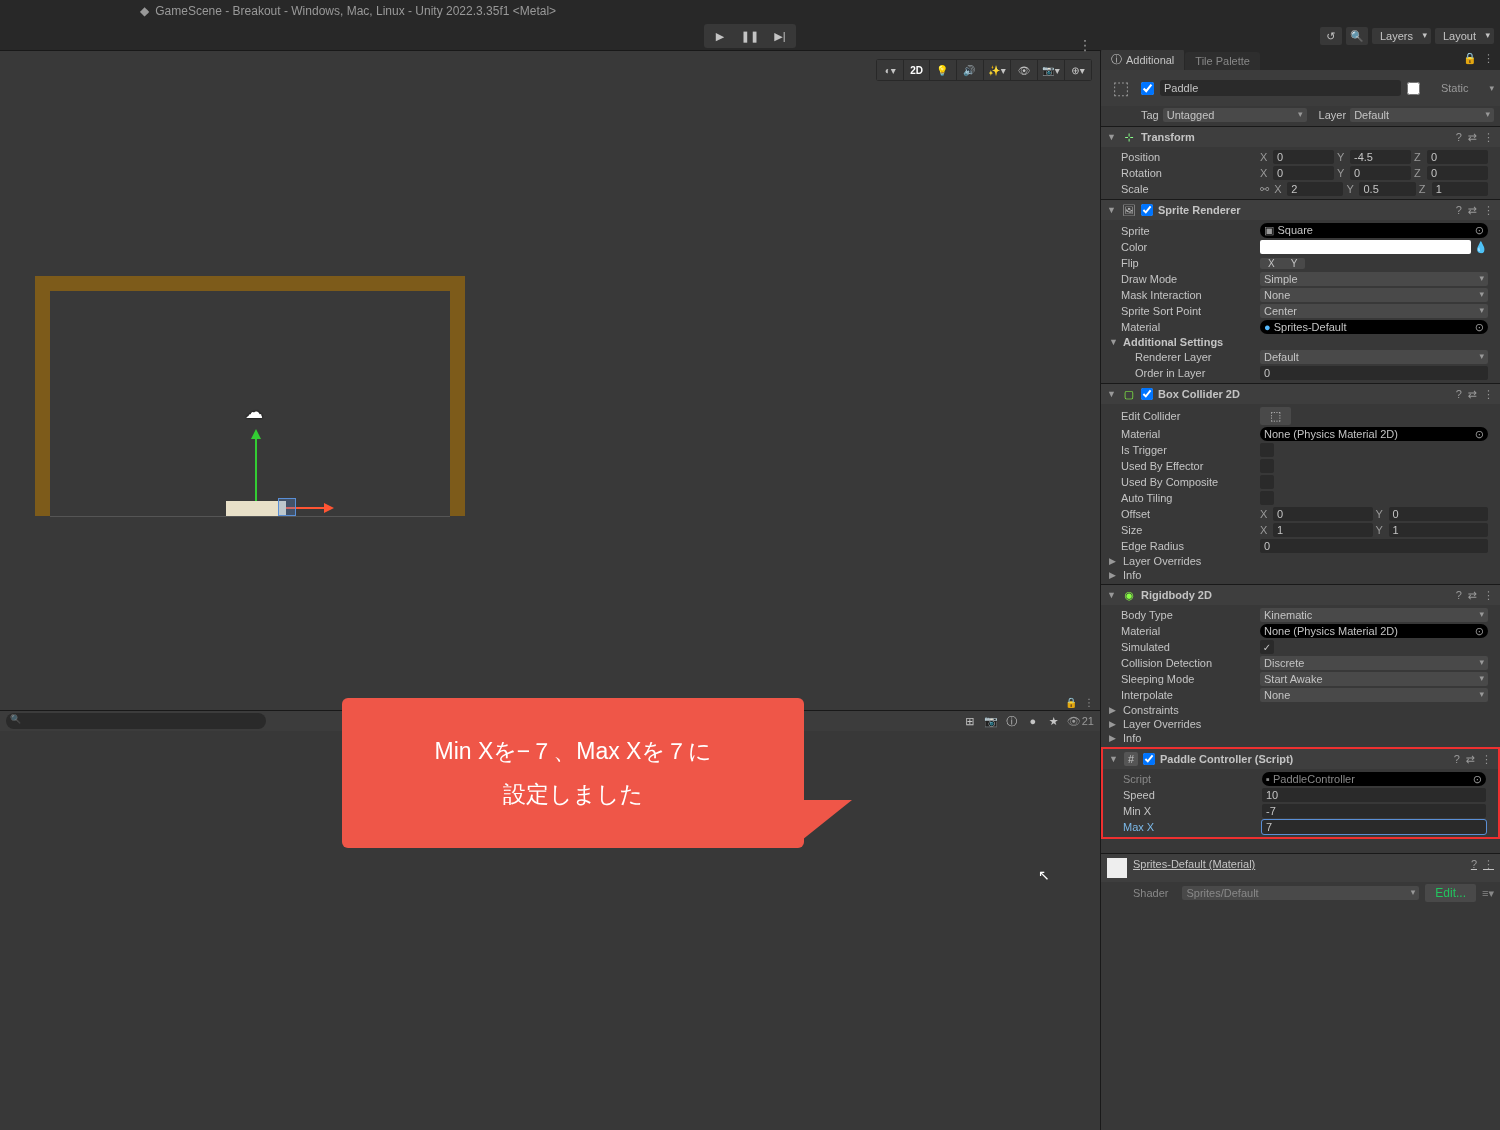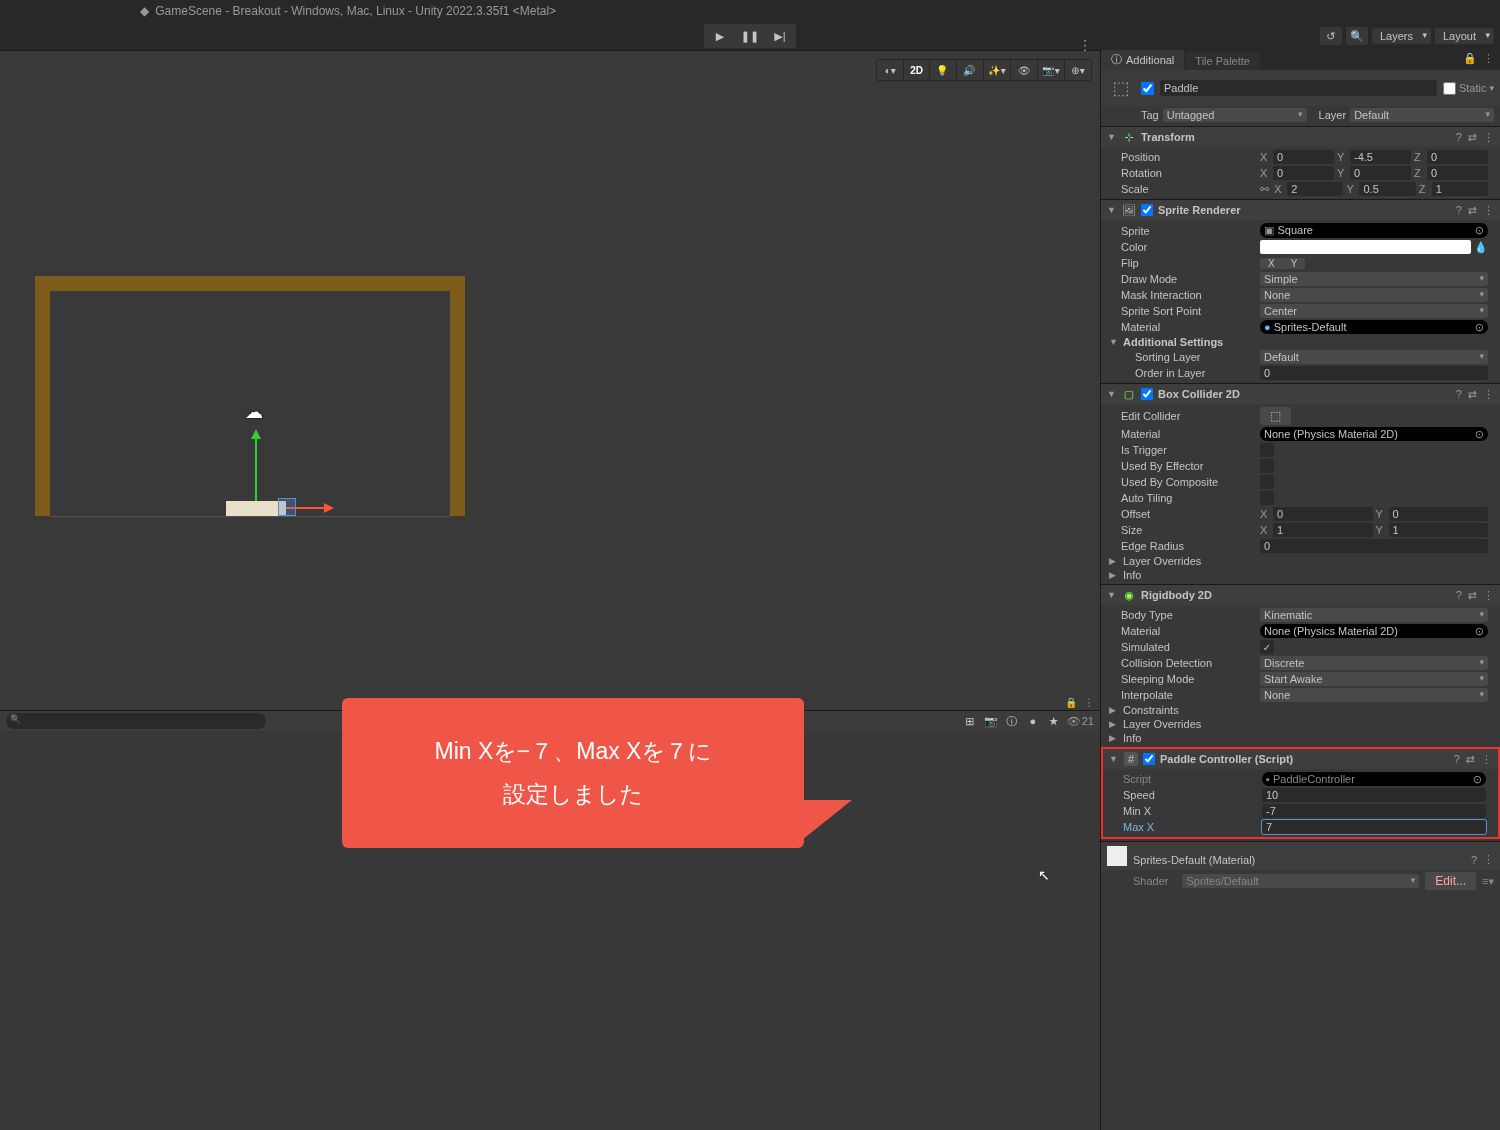--- a/index.html
+++ b/index.html
@@ -39,21 +39,21 @@
 .callout { position: absolute; left: 342px; top: 698px; width: 462px; height: 150px; background: #ef5648; border-radius: 6px; color: #fff; display: flex; flex-direction: column; align-items: center; justify-content: center; font-size: 23px; gap: 12px; }
 .callout-tail { position: absolute; left: 802px; top: 800px; width: 0; height: 0; border-top: 40px solid #ef5648; border-right: 50px solid transparent; }
 .inspector { width: 400px; background: #383838; border-left: 1px solid #191919; display: flex; flex-direction: column; overflow-y: auto; }
 .insp-tabs { display: flex; background: #282828; height: 20px; align-items: flex-end; position: relative; }
 .insp-tab { padding: 3px 10px; background: #383838; border-radius: 3px 3px 0 0; margin-right: 1px; font-size: 11px; display: flex; align-items: center; gap: 4px; }
 .insp-tab.inactive { background: #2e2e2e; color: #888; }
 .insp-tabs-right { position: absolute; right: 6px; top: 2px; display: flex; gap: 6px; color: #999; }
 .obj-header { display: flex; align-items: center; padding: 4px 6px; gap: 6px; background: #3c3c3c; }
 .obj-cube { width: 28px; height: 28px; display: flex; align-items: center; justify-content: center; font-size: 18px; color: #999; }
 .obj-name { flex: 1; background: #2a2a2a; padding: 2px 4px; border-radius: 3px; }
-.obj-static { display: flex; align-items: center; gap: 3px; color: #999; font-size: 11px; }
+.obj-static { display: flex; align-items: center; gap: 21px; color: #999; font-size: 11px; }
 .tag-layer-row { display: flex; padding: 2px 6px 4px 40px; gap: 4px; align-items: center; }
 .tag-layer-row .lbl { color: #c4c4c4; font-size: 11px; }
 .dd-field { flex: 1; background: #494949; padding: 1px 4px; border-radius: 2px; position: relative; font-size: 11px; }
 .dd-field::after { content: '▾'; position: absolute; right: 4px; font-size: 9px; color: #999; }
 .comp { border-top: 1px solid #191919; }
 .comp-header { display: flex; align-items: center; padding: 3px 6px; gap: 5px; background: #3e3e3e; }
 .comp-header .fold { width: 10px; color: #999; font-size: 9px; }
 .comp-header .cicon { width: 14px; height: 14px; display: flex; align-items: center; justify-content: center; font-size: 11px; }
 .comp-header .chk { width: 12px; height: 12px; }
 .comp-header .cname { flex: 1; font-weight: bold; font-size: 11px; }
@@ -71,21 +71,21 @@
 .txt-field.dd::after { content: '▾'; position: absolute; right: 4px; font-size: 9px; color: #999; }
 .obj-field { flex: 1; background: #000000; padding: 1px 4px; border-radius: 7px; font-size: 11px; position: relative; }
 .obj-field::after { content: '⊙'; position: absolute; right: 4px; color: #999; }
 .chk-field { width: 14px; height: 14px; background: #2a2a2a; border-radius: 2px; display: flex; align-items: center; justify-content: center; font-size: 10px; color: #c4c4c4; }
 .link-icon { color: #999; font-size: 11px; margin-right: 2px; }
 .color-swatch { flex: 1; height: 14px; background: #fff; border-radius: 2px; }
 .fold-row { display: flex; align-items: center; padding: 1px 8px; gap: 4px; }
 .fold-row .fold { width: 10px; color: #999; font-size: 9px; }
 .btn-pill { background: #494949; padding: 2px 10px; border-radius: 2px; font-size: 12px; }
 .red-box { border: 2px solid #ef3030; }
-.material-row { display: flex; align-items: flex-end; padding: 4px 6px; gap: 6px; background: #3e3e3e; border-top: 1px solid #191919; margin-top: 2px; }
+.material-row { display: flex; align-items: flex-start; padding: 4px 6px; gap: 6px; background: #3e3e3e; border-top: 1px solid #191919; margin-top: 14px; text-decoration: underline; }
 .mat-swatch { width: 20px; height: 20px; background: #eee; }
 .shader-row { display: flex; align-items: center; padding: 2px 6px 2px 32px; gap: 6px; color: #888; }
 .cursor-ptr { position: absolute; font-size: 14px; color: #fff; pointer-events: none; }
 .xy-toggle { display: flex; background: #494949; border-radius: 2px; }
 .xy-toggle span { padding: 0 8px; font-size: 10px; }
 </style>
 </head>
 <body>
 
 <div class="title-bar">
@@ -287,21 +287,21 @@
             <span class="plabel">Material</span>
             <div class="pfields">
               <div class="obj-field"><span style="color:#5bf;">●</span> <span>Sprites-Default</span></div>
             </div>
           </div>
         <div class="fold-row">
             <span class="fold">▼</span>
             <span style="font-weight:bold;">Additional Settings</span>
           </div>
         <div class="prop-row">
-            <span class="plabel sub">Sorting Layer</span>
+            <span class="plabel sub">Renderer Layer</span>
             <div class="pfields">
               <div class="txt-field dd">Default</div>
             </div>
           </div>
         <div class="prop-row">
             <span class="plabel sub">Order in Layer</span>
             <div class="pfields">
               <div class="num-field">0</div>
             </div>
           </div>
@@ -497,21 +497,21 @@
 
     <div class="material-row">
       <div class="mat-swatch"></div>
       <span>Sprites-Default (Material)</span>
       <span style="margin-left:auto;color:#999;">?</span>
         <span style="color:#999;">⋮</span>
     </div>
     <div class="shader-row">
       <span>Shader</span>
       <div class="txt-field dd" style="flex:1;margin-left:8px;color:#888;">Sprites/Default</div>
-      <div class="btn-pill" style="color:#fca5a5;">Edit...</div>
+      <div class="btn-pill" style="color:#22c55e;">Edit...</div>
       <span>≡▾</span>
     </div>
   </div>
 </div>
 
 <div class="callout">
   <div>Min Xを−７、Max Xを７に</div>
   <div>設定しました</div>
 </div>
 <div class="callout-tail"></div>

